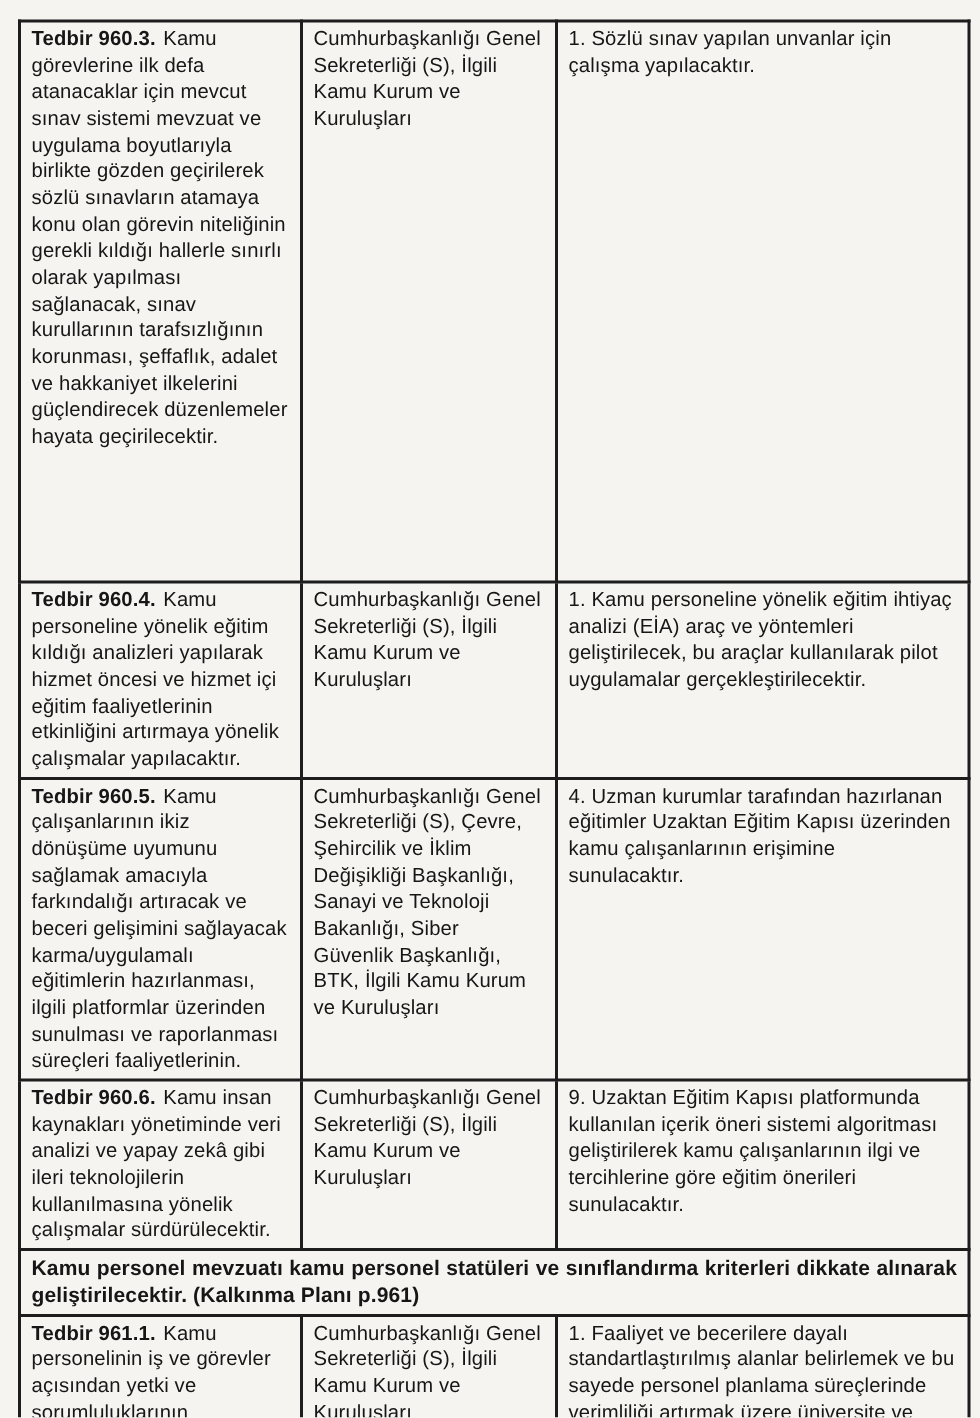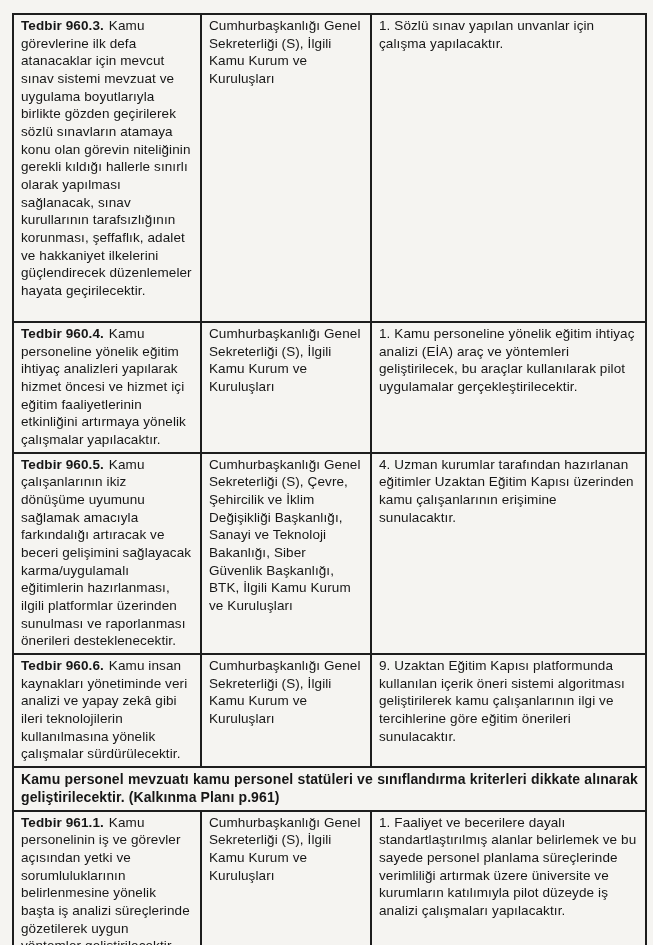--- a/index.html
+++ b/index.html
@@ -39,21 +39,21 @@
     margin-right: 5px;
   }
   tr.break-row td {
     font-weight: bold;
     font-size: 14px;
     line-height: 1.3;
     text-align: justify;
     padding: 2px 7px 3px 7px;
   }
   
-  tr.r1 { height: 308px; }
+  tr.r1 { height: 374px; }
   tr.r2 { height: 120px; }
   tr.r3 { height: 196px; }
   tr.r4 { height: 106px; }
   tr.rb { height: 40px;  }
   tr.r5 { height: 146px; }
 </style>
 </head>
 <body>
 
 <div class="page">
@@ -68,29 +68,29 @@
         <tr class="r1">
       <td>
         <span class="lead">Tedbir 960.3.</span><span>Kamu görevlerine ilk defa atanacaklar için mevcut sınav sistemi mevzuat ve uygulama boyutlarıyla birlikte gözden geçirilerek sözlü sınavların atamaya konu olan görevin niteliğinin gerekli kıldığı hallerle sınırlı olarak yapılması sağlanacak, sınav kurullarının tarafsızlığının korunması, şeffaflık, adalet ve hakkaniyet ilkelerini güçlendirecek düzenlemeler hayata geçirilecektir.</span>
       </td>
       <td>Cumhurbaşkanlığı Genel Sekreterliği (S), İlgili Kamu Kurum ve Kuruluşları</td>
       <td>1. Sözlü sınav yapılan unvanlar için çalışma yapılacaktır.</td>
     </tr>
 
     <tr class="r2">
       <td>
-        <span class="lead">Tedbir 960.4.</span><span>Kamu personeline yönelik eğitim ihtiyaç analizleri yapılarak hizmet öncesi ve hizmet içi eğitim faaliyetlerinin etkinliğini artırmaya yönelik çalışmalar yapılacaktır.</span>
+        <span class="lead">Tedbir 960.4.</span><span>Kamu personeline yönelik eğitim kıldığı analizleri yapılarak hizmet öncesi ve hizmet içi eğitim faaliyetlerinin etkinliğini artırmaya yönelik çalışmalar yapılacaktır.</span>
       </td>
       <td>Cumhurbaşkanlığı Genel Sekreterliği (S), İlgili Kamu Kurum ve Kuruluşları</td>
       <td>1. Kamu personeline yönelik eğitim ihtiyaç analizi (EİA) araç ve yöntemleri geliştirilecek, bu araçlar kullanılarak pilot uygulamalar gerçekleştirilecektir.</td>
     </tr>
 
     <tr class="r3">
       <td>
-        <span class="lead">Tedbir 960.5.</span><span>Kamu çalışanlarının ikiz dönüşüme uyumunu sağlamak amacıyla farkındalığı artıracak ve beceri gelişimini sağlayacak karma/uygulamalı eğitimlerin hazırlanması, ilgili platformlar üzerinden sunulması ve raporlanması önerileri desteklenecektir.</span>
+        <span class="lead">Tedbir 960.5.</span><span>Kamu çalışanlarının ikiz dönüşüme uyumunu sağlamak amacıyla farkındalığı artıracak ve beceri gelişimini sağlayacak karma/uygulamalı eğitimlerin hazırlanması, ilgili platformlar üzerinden sunulması ve raporlanması süreçleri faaliyetlerinin.</span>
       </td>
       <td>Cumhurbaşkanlığı Genel Sekreterliği (S), Çevre, Şehircilik ve İklim Değişikliği Başkanlığı, Sanayi ve Teknoloji Bakanlığı,  Siber Güvenlik Başkanlığı, BTK, İlgili Kamu Kurum ve Kuruluşları</td>
       <td>4. Uzman kurumlar tarafından hazırlanan eğitimler Uzaktan Eğitim Kapısı üzerinden kamu çalışanlarının erişimine sunulacaktır.</td>
     </tr>
 
     <tr class="r4">
       <td>
         <span class="lead">Tedbir 960.6.</span><span>Kamu insan kaynakları yönetiminde veri analizi ve yapay zekâ gibi ileri teknolojilerin kullanılmasına yönelik çalışmalar sürdürülecektir.</span>
       </td>
       <td>Cumhurbaşkanlığı Genel Sekreterliği (S), İlgili Kamu Kurum ve Kuruluşları</td>

